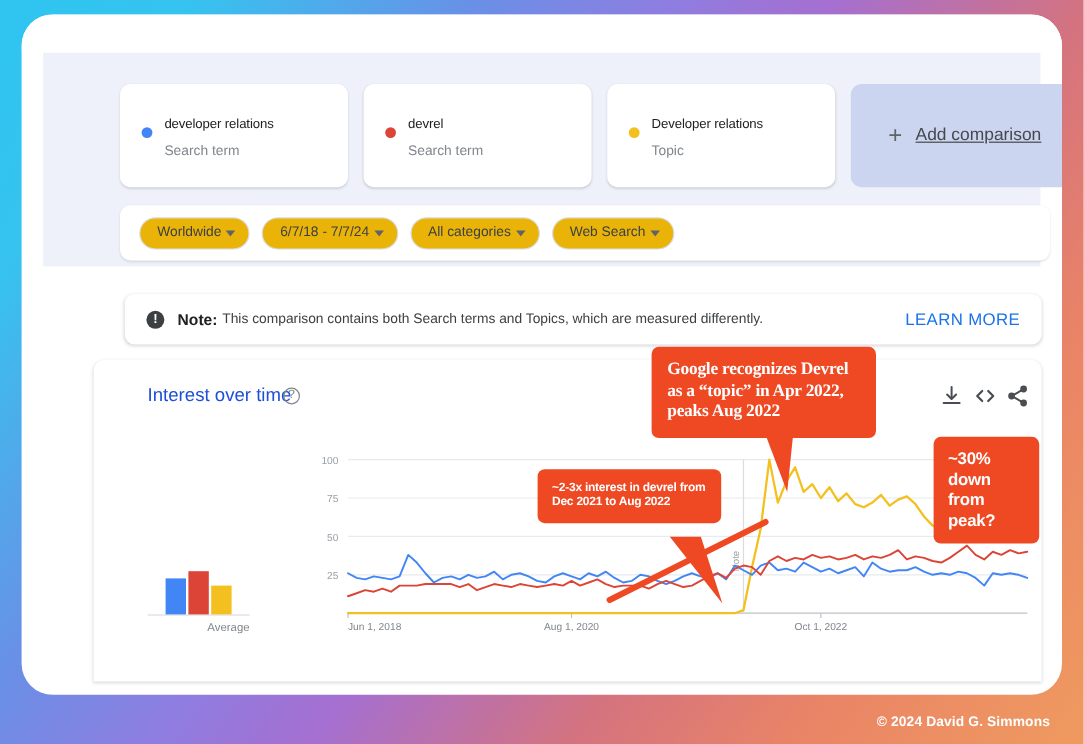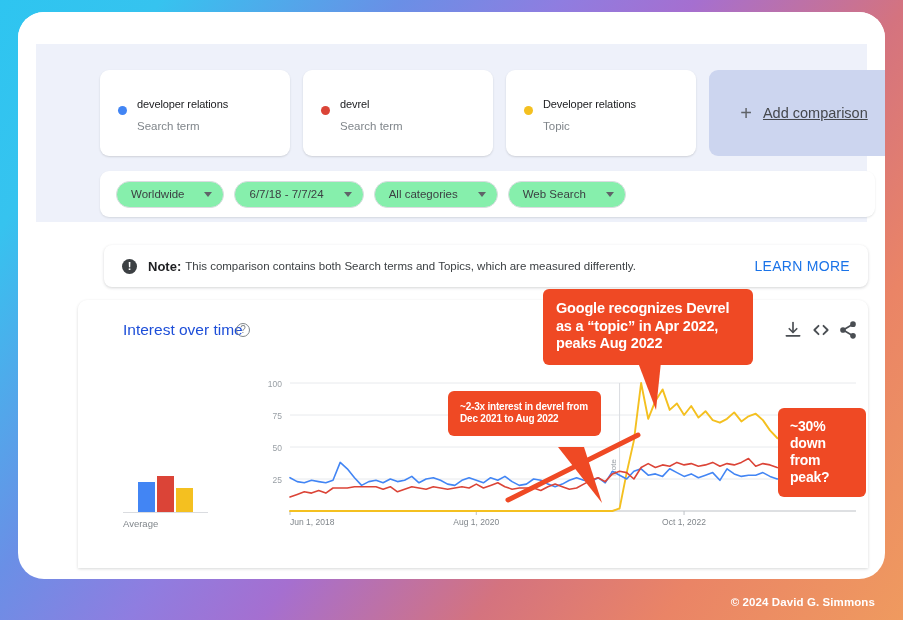--- a/index.html
+++ b/index.html
@@ -142,25 +142,25 @@
     padding-left: 16px;
     gap: 10px;
     box-shadow: 0 1px 2px rgba(60,64,67,.14);
   }
   .filter-chip {
     height: 27px;
     border: 1px solid #dadce0;
     border-radius: 14px;
     display: flex;
     align-items: center;
-    gap: 20px;
+    gap: 4px;
     padding: 0 11px 0 14px;
     font-size: 11.5px;
     color: #3c4043;
-    background: #86efac;
+    background: #eab308;
     cursor: pointer;
     white-space: nowrap;
   }
   .caret {
     width: 0; height: 0;
     border-left: 4px solid transparent;
     border-right: 4px solid transparent;
     border-top: 5px solid #5f6368;
   }
 
@@ -272,58 +272,58 @@
   #avg-bars {
     height: 45px;
     display: flex;
     align-items: flex-end;
     justify-content: center;
     gap: 2px;
     border-bottom: 1px solid #dadce0;
   }
   #avg-bars i { display: block; width: 17px; }
   #avg-label {
-    text-align: left;
+    text-align: right;
     font-size: 9.5px;
     color: #80868b;
     margin-top: 5px;
   }
 
   
   .callout {
     position: absolute;
     background: #ef4924;
     color: #ffffff;
     border-radius: 6px;
     font-weight: bold;
     line-height: 1.22;
     letter-spacing: -.2px;
     z-index: 40;
   }
   #callout-topic {
     left: 525px;
     top: 277px;
-    width: 210px;
+    width: 187px;
     padding: 11px 13px 12px 13px;
     font-size: 14.5px;
+    font-family: Liberation Serif, serif;
   }
   #callout-devrel {
     left: 430px;
     top: 379px;
     width: 153px;
     padding: 10px 12px 11px 12px;
     font-size: 10px;
   }
   #callout-down {
     left: 760px;
     top: 352px;
     width: 88px;
     padding: 10px 11px 11px 12px;
     font-size: 14px;
-    margin-top: 44px;
   }
   .tail { position: absolute; z-index: 39; }
 
   
   #footer {
     position: absolute;
     right: 28px;
     bottom: 12px;
     font-size: 11.5px;
     font-weight: bold;

